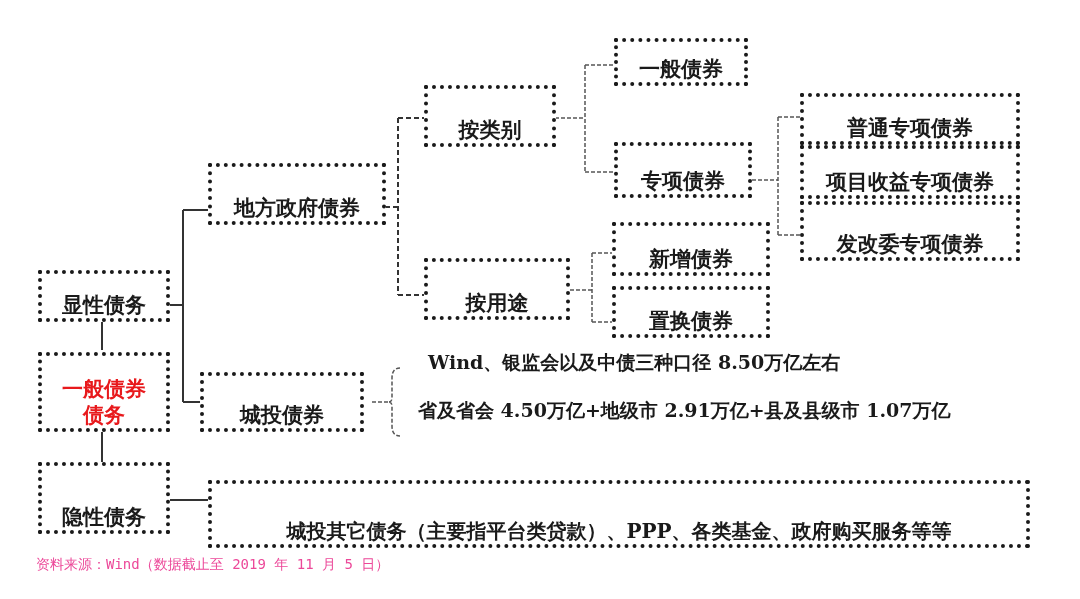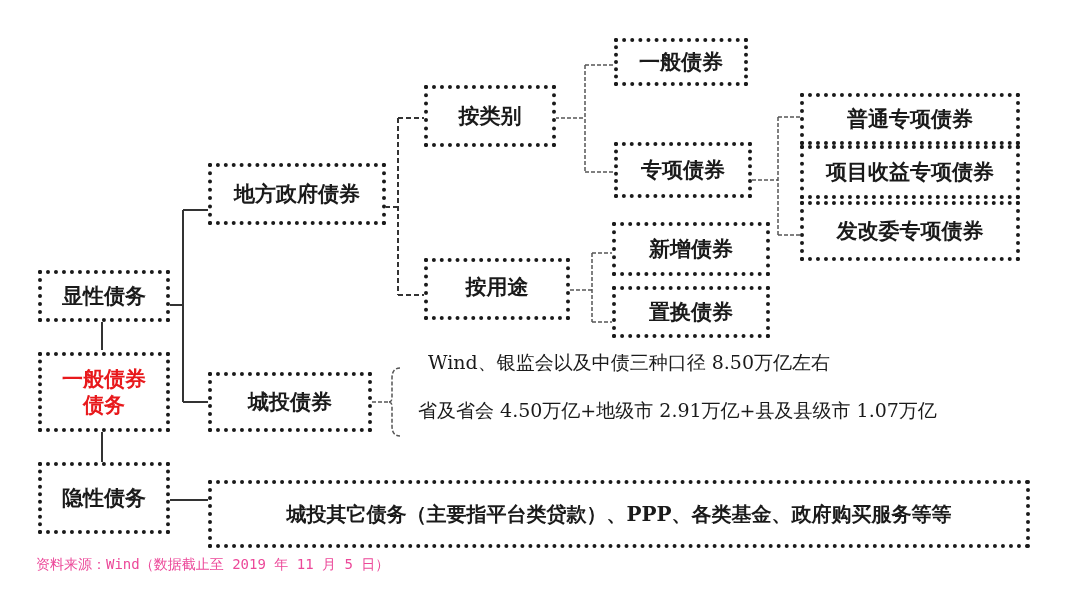--- a/index.html
+++ b/index.html
@@ -1,24 +1,24 @@
 <!DOCTYPE html>
 <html><head>
 <meta charset="utf-8">
 <style>
   html, body { margin:0; padding:0; background:#ffffff; }
   body { width:1080px; height:599px; position:relative; overflow:hidden;
          font-family:"DejaVu Serif", serif; color:#1a1a1a; }
   .box { position:absolute; box-sizing:border-box; border:4px dotted #1a1a1a;
-         display:flex; align-items:center; justify-content:center;
+         display:flex; align-items:flex-end; justify-content:center;
          font-size:21px; font-weight:bold; text-align:center; line-height:1.25;
          background:#fff; }
   .red { color:#e8191c; }
   svg.lines { position:absolute; left:0; top:0; }
-  .txt { position:absolute; font-size:19px; font-weight:normal; white-space:nowrap; }
+  .txt { position:absolute; font-size:19px; font-weight:bold; white-space:nowrap; }
   .src { position:absolute; font-size:14px; font-family:"DejaVu Sans Mono", monospace; white-space:nowrap; color:#ec4899; }
 </style>
 </head>
 <body>
 
 <svg class="lines" width="1080" height="599">
 
   <path d="M168,305 L183,305 M183,210 L183,402 M183,210 L208,210 M183,402 L208,402" stroke="#333" stroke-width="2" fill="none"></path>
 
   <path d="M102,322 L102,350 M102,432 L102,462" stroke="#333" stroke-width="2" fill="none"></path>
@@ -41,28 +41,28 @@
   </div>
 <div class="box red" style="left:38px;top:352px;width:132px;height:80px;white-space:pre-line;"><span>一般债券
 债务</span></div>
 <div class="box" style="left:38px;top:462px;width:132px;height:72px;">
     <span>隐性债务</span>
   </div>
 
 <div class="box" style="left:208px;top:163px;width:178px;height:62px;">
     <span>地方政府债券</span>
   </div>
-<div class="box" style="left:208px;top:372px;width:164px;height:60px;">
+<div class="box" style="left:200px;top:372px;width:164px;height:60px;">
     <span>城投债券</span>
   </div>
 
 <div class="box" style="left:424px;top:85px;width:132px;height:62px;">
     <span>按类别</span>
   </div>
-<div class="box" style="left:424px;top:258px;width:146px;height:62px;font-family:Liberation Mono, monospace;">
+<div class="box" style="left:424px;top:258px;width:146px;height:62px;">
     <span>按用途</span>
   </div>
 
 <div class="box" style="left:614px;top:38px;width:134px;height:48px;">
     <span>一般债券</span>
   </div>
 <div class="box" style="left:614px;top:142px;width:138px;height:56px;">
     <span>专项债券</span>
   </div>
 

